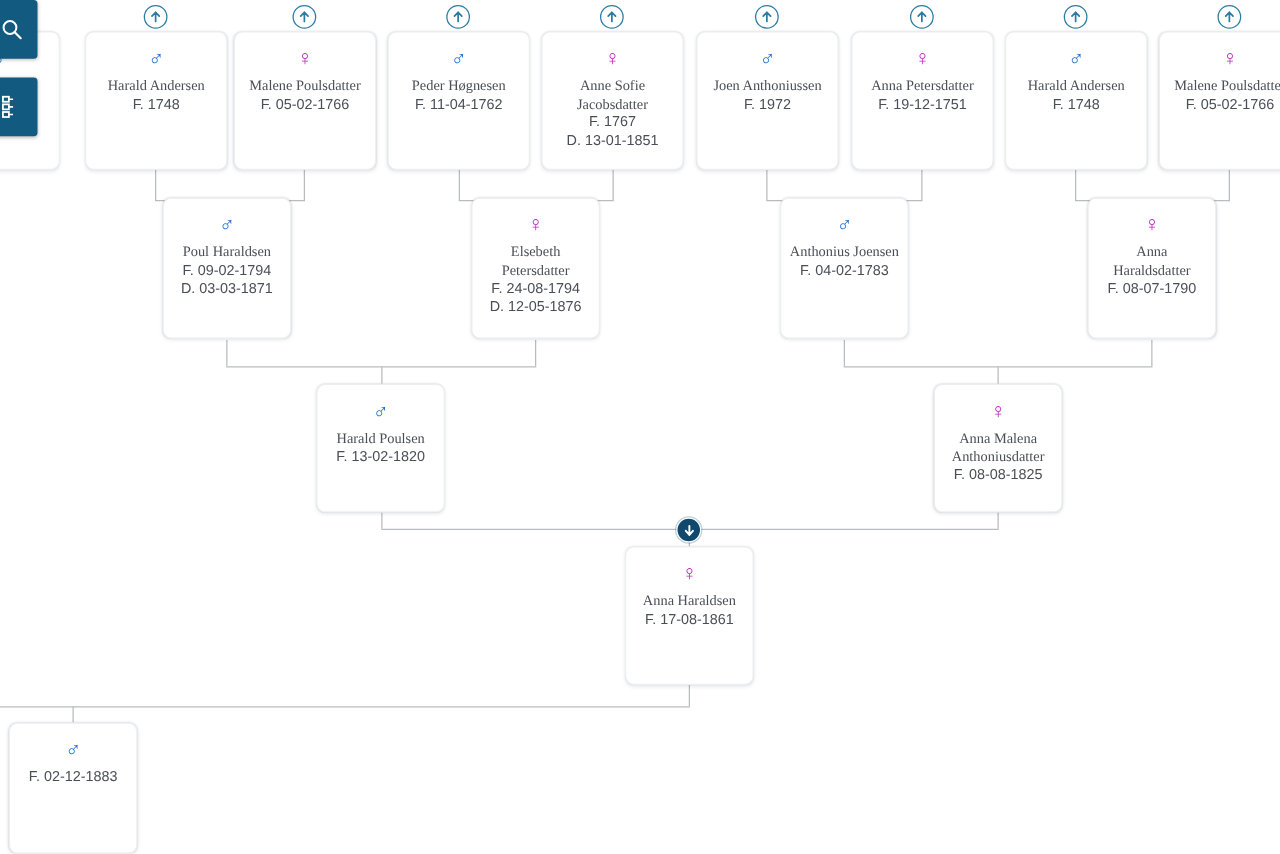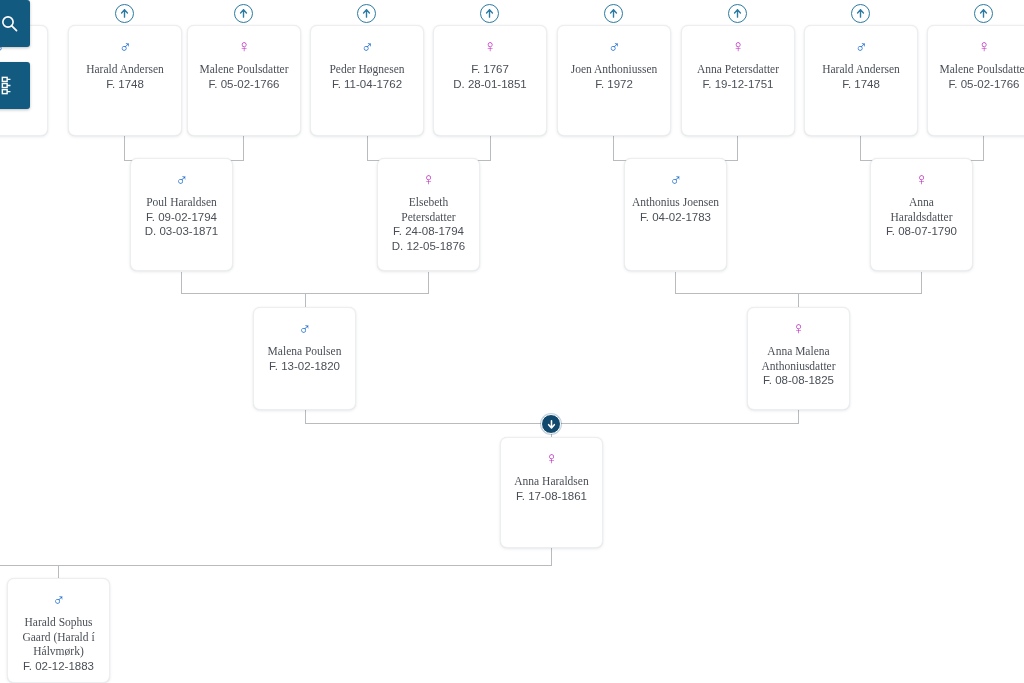--- a/index.html
+++ b/index.html
@@ -191,22 +191,23 @@
     <span class="pdates">F. 11-04-1762</span>
   </div>
 
   <div class="badge-up" style="left:480px; top:4px;">
     <svg width="11" height="11" viewBox="0 0 12 12">
         <path d="M6 2 L6 10 M6 2 L2.8 5.4 M6 2 L9.2 5.4" stroke="#2b7ba3" stroke-width="1.5" fill="none" stroke-linecap="round"></path>
       </svg>
   </div>
   <div class="card" style="left:433px; top:25px; width:114px; height:111px;">
     <span class="gender female">♀</span>
+    <span class="pname">Anne Sofie Jacobsdatter</span>
     <span class="pdates">F. 1767</span>
-    <span class="pdates">D. 28-01-1851</span>
+    <span class="pdates">D. 13-01-1851</span>
   </div>
 
   <div class="badge-up" style="left:604px; top:4px;">
     <svg width="11" height="11" viewBox="0 0 12 12">
         <path d="M6 2 L6 10 M6 2 L2.8 5.4 M6 2 L9.2 5.4" stroke="#2b7ba3" stroke-width="1.5" fill="none" stroke-linecap="round"></path>
       </svg>
   </div>
   <div class="card" style="left:557px; top:25px; width:114px; height:111px;">
     <span class="gender male">♂</span>
     <span class="pname">Joen Anthoniussen</span>
@@ -267,21 +268,21 @@
   </div>
 
   <div class="card" style="left:870px; top:158px; width:103px; height:113px;">
     <span class="gender female">♀</span>
     <span class="pname">Anna Haraldsdatter</span>
     <span class="pdates">F. 08-07-1790</span>
   </div>
 
   <div class="card" style="left:253px; top:307px; width:103px; height:103px;">
     <span class="gender male">♂</span>
-    <span class="pname">Malena Poulsen</span>
+    <span class="pname">Harald Poulsen</span>
     <span class="pdates">F. 13-02-1820</span>
   </div>
 
   <div class="card" style="left:747px; top:307px; width:103px; height:103px;">
     <span class="gender female">♀</span>
     <span class="pname">Anna Malena Anthoniusdatter</span>
     <span class="pdates">F. 08-08-1825</span>
   </div>
 
   <div class="badge-down" style="left:541px; top:414px;">
@@ -290,21 +291,20 @@
       </svg>
   </div>
   <div class="card" style="left:500px; top:437px; width:103px; height:111px;">
     <span class="gender female">♀</span>
     <span class="pname">Anna Haraldsen</span>
     <span class="pdates">F. 17-08-1861</span>
   </div>
 
   <div class="card" style="left:7px; top:578px; width:103px; height:105px;">
     <span class="gender male">♂</span>
-    <span class="pname">Harald Sophus Gaard (Harald í Hálvmørk)</span>
     <span class="pdates">F. 02-12-1883</span>
   </div>
 
   <div class="tool-btn" id="tool-search">
     <svg width="19" height="19" viewBox="0 0 20 20">
       <circle cx="8.4" cy="8.4" r="5.4" stroke="#ffffff" stroke-width="1.7" fill="none"></circle>
       <path d="M12.4 12.4 L17.4 17.4" stroke="#ffffff" stroke-width="1.8" stroke-linecap="round"></path>
     </svg>
   </div>
 

